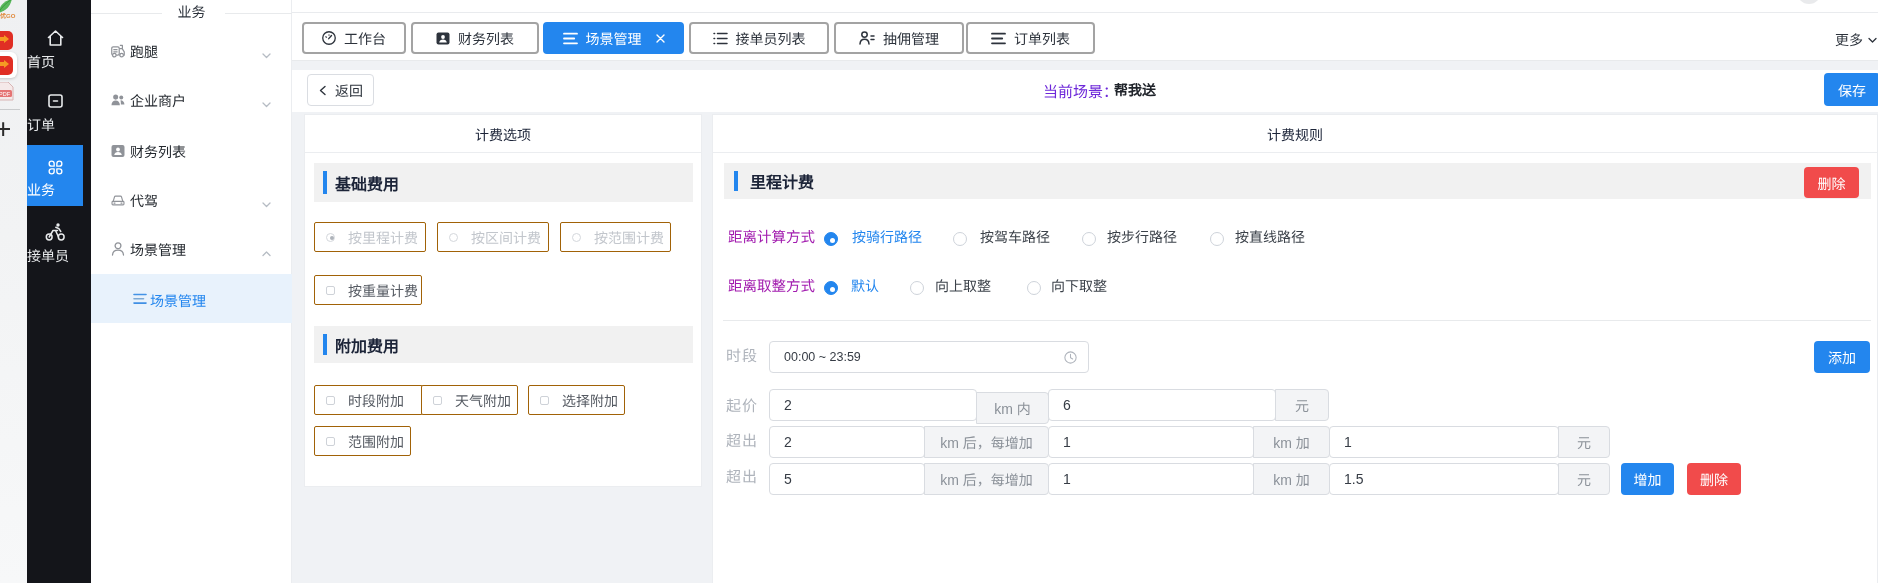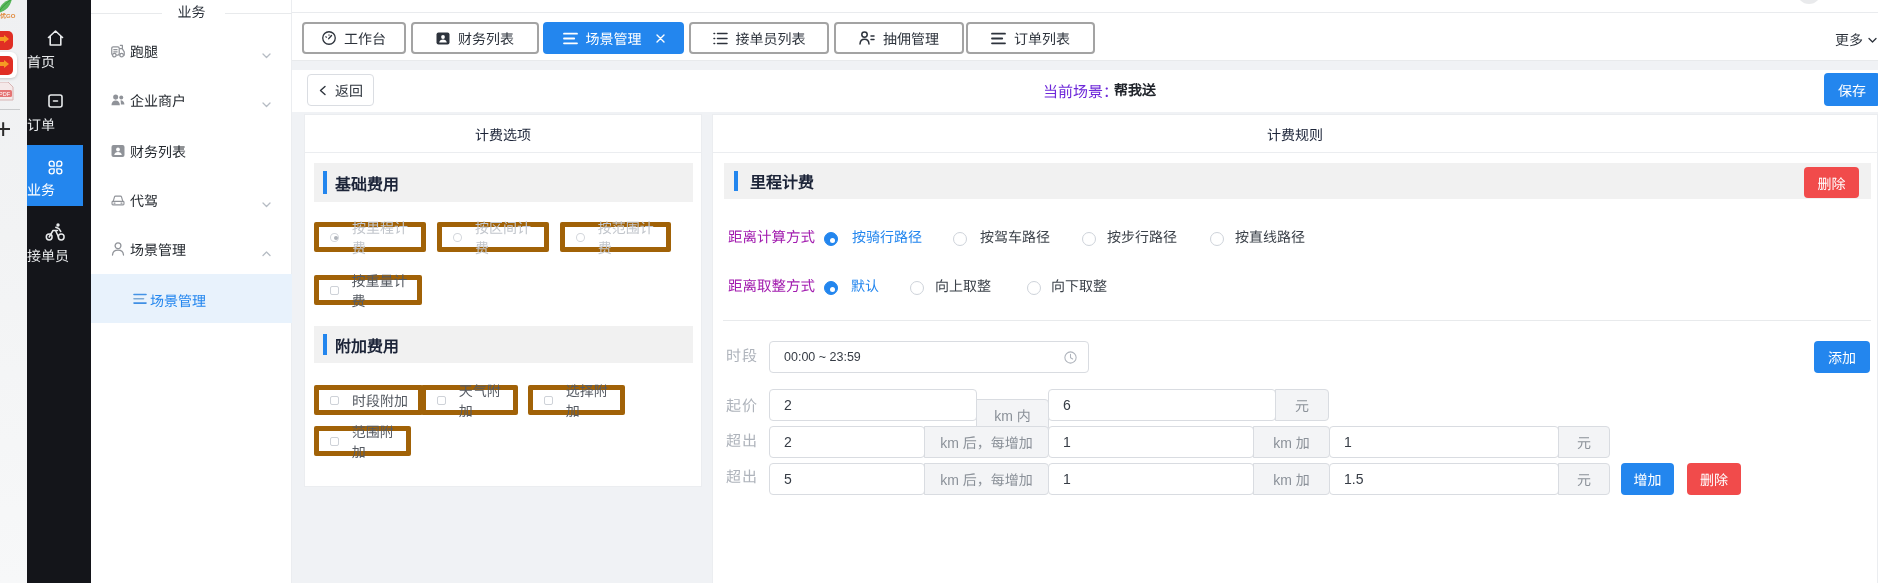--- a/index.html
+++ b/index.html
@@ -28,21 +28,21 @@
   .tab.active { background:#2386ee; border-color:#2386ee; color:#fff; }
   .btn { position:absolute; border-radius:4px; font-size:14px; display:flex; align-items:center; justify-content:center; color:#fff; }
   .btn.blue { background:#2386ee; }
   .btn.red { background:#f14b4b; }
   
   .card { position:absolute; background:#fff; border:1px solid #ebedf0; }
   .cardhd { height:38px; border-bottom:1px solid #ebedf0; display:flex; align-items:center; justify-content:center; font-size:14px; color:#1c2438; }
   .secbar { position:absolute; background:#f1f1f1; }
   .secbar .bar { position:absolute; left:9px; top:8px; bottom:8px; width:4px; background:#2386ee; }
   .secbar .t { position:absolute; left:21px; top:50%; transform:translateY(-50%); font-weight:bold; font-size:16px; color:#1c2438; }
-  .optbox { position:absolute; height:30px; border:5px solid #a16207; border-radius:2px; background:#fff;
+  .optbox { position:absolute; height:30px; border:1px solid #a16207; border-radius:2px; background:#fff;
             display:flex; align-items:center; font-size:14px; }
   .optbox .rad { width:9px; height:9px; border:1px solid #d4d7dc; border-radius:50%; margin-left:11px; margin-right:13px; position:relative; background:#fff; }
   .optbox .rad.sel { background:#fff; }
   .optbox .rad.sel::after { content:""; position:absolute; left:2.5px; top:2.5px; width:4px; height:4px; border-radius:50%; background:#aeb3ba; }
   .optbox .chk { width:9px; height:9px; border:1px solid #ced2d8; border-radius:2px; margin-left:11px; margin-right:13px; background:#fff; }
   .gtxt { color:#c2c6cc; }
   .dtxt { color:#565b63; }
   .rlab { position:absolute; color:#a21caf; font-size:14.5px; }
   .radio { position:absolute; width:14px; height:14px; border-radius:50%; border:1px solid #ced3da; background:#fff; }
   .radio.on { border-color:#2386ee; background:#2386ee; }
@@ -346,21 +346,21 @@
     <div class="inp" style="left:56px;top:226px;width:320px;font-size:12.5px;">00:00 ~ 23:59
       <svg width="13" height="13" viewBox="0 0 15 15" style="position:absolute;right:11px;top:9px;">
           <circle cx="7.5" cy="7.5" r="6.5" fill="none" stroke="#aeb3bb" stroke-width="1.2"></circle>
           <path d="M7.5 3.8 V7.7 L10 9.2" fill="none" stroke="#aeb3bb" stroke-width="1.2" stroke-linecap="round"></path>
         </svg>
     </div>
     <div class="btn blue" style="left:1101px;top:226px;width:56px;height:32px;">添加</div>
 
     <div class="flab" style="left:13px;top:279px;">起价</div>
     <div class="inp" style="left:56px;top:274px;width:208px;">2</div>
-    <div class="app" style="left:263px;top:284px;width:73px;text-align:right;">km 内</div>
+    <div class="app" style="left:263px;top:277px;width:73px;text-align:right;">km 内</div>
     <div class="inp" style="left:335px;top:274px;width:228px;">6</div>
     <div class="app" style="left:562px;top:274px;width:54px;">元</div>
 
     <div class="flab" style="left:13px;top:314px;">超出</div>
     <div class="inp" style="left:56px;top:311px;width:156px;">2</div>
     <div class="app" style="left:211px;top:311px;width:125px;">km 后，每增加</div>
     <div class="inp" style="left:335px;top:311px;width:206px;">1</div>
     <div class="app" style="left:540px;top:311px;width:77px;">km 加</div>
     <div class="inp" style="left:616px;top:311px;width:230px;">1</div>
     <div class="app" style="left:845px;top:311px;width:52px;">元</div>

